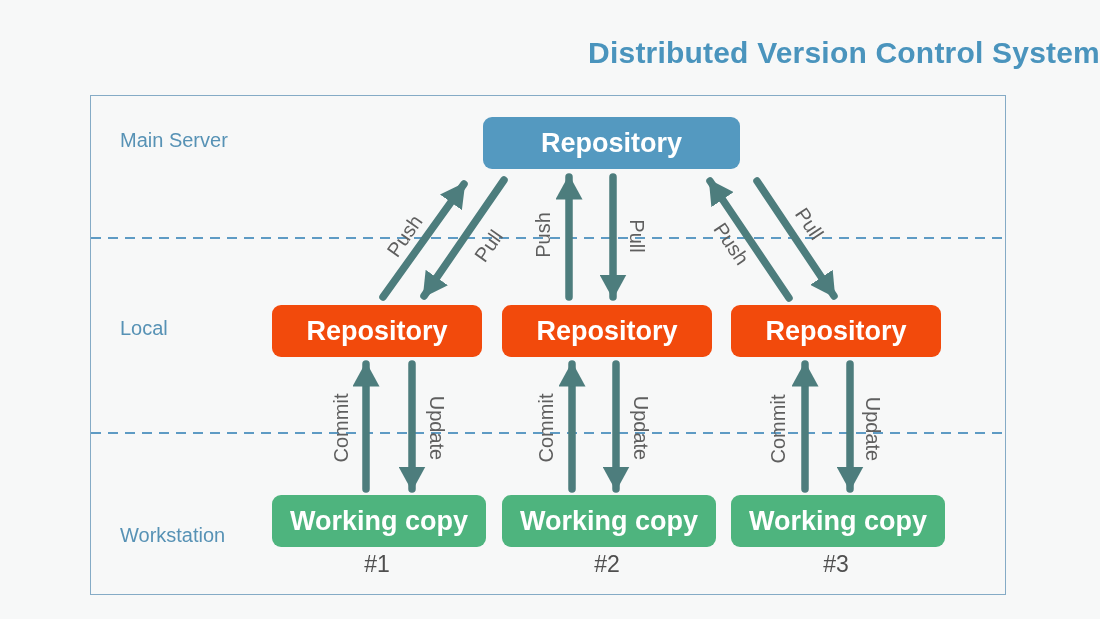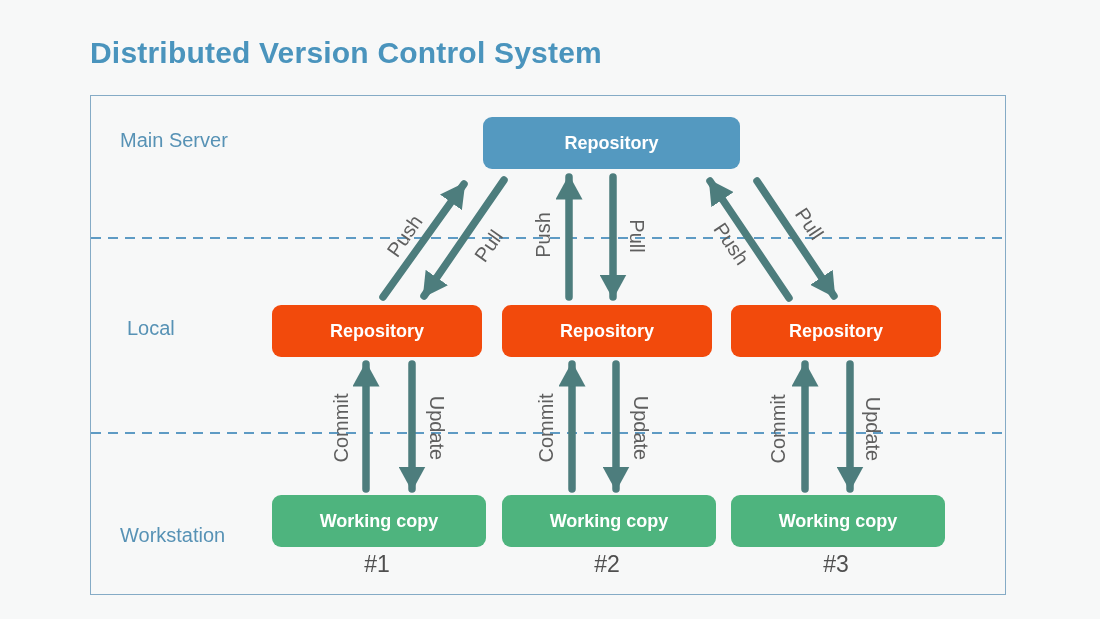--- a/index.html
+++ b/index.html
@@ -6,47 +6,47 @@
   body {
     width: 1100px; height: 619px;
     background: var(--background, #f7f8f8);
     font-family: "Liberation Sans", "DejaVu Sans", sans-serif;
     overflow: hidden; position: relative;
   }
   .abs { position: absolute; }
 
   .page-title {
     left: 90px; top: 36px; width: 1010px;
-    text-align: left;
+    text-align: right;
     font-size: 30px; font-weight: bold;
     color: var(--title-text, #4a94bd);
     margin: 0; letter-spacing: 0.2px;
   }
 
   .panel {
     left: 90px; top: 95px; width: 916px; height: 500px;
     border: 1.5px solid var(--panel-border, #85abc6);
     box-sizing: border-box;
   }
 
   .row-label {
     left: 120px;
     font-size: 20px;
     color: var(--row-label-text, #5792b5);
     white-space: nowrap;
   }
   .row-label.r1 { top: 129px; }
-  .row-label.r2 { top: 317px; margin-left: 7px; }
+  .row-label.r2 { top: 317px; }
   .row-label.r3 { top: 524px; text-align: right; }
 
   .node {
     height: 52px; border-radius: 9px;
     display: flex; align-items: center; justify-content: center;
     color: var(--box-text, #ffffff);
-    font-size: 18px; font-weight: bold;
+    font-size: 27px; font-weight: bold;
     box-sizing: border-box;
   }
   .server-node { left: 483px; top: 117px; width: 257px; background: var(--server-box-bg, #5499c0); }
   .local-node  { top: 305px; width: 210px; background: var(--local-box-bg, #f24a0c); }
   .work-node   { top: 495px; width: 214px; background: var(--working-box-bg, #4eb47e); }
   .col1 { left: 272px; }
   .col2 { left: 502px; }
   .col3 { left: 731px; }
 
   .number-label {

